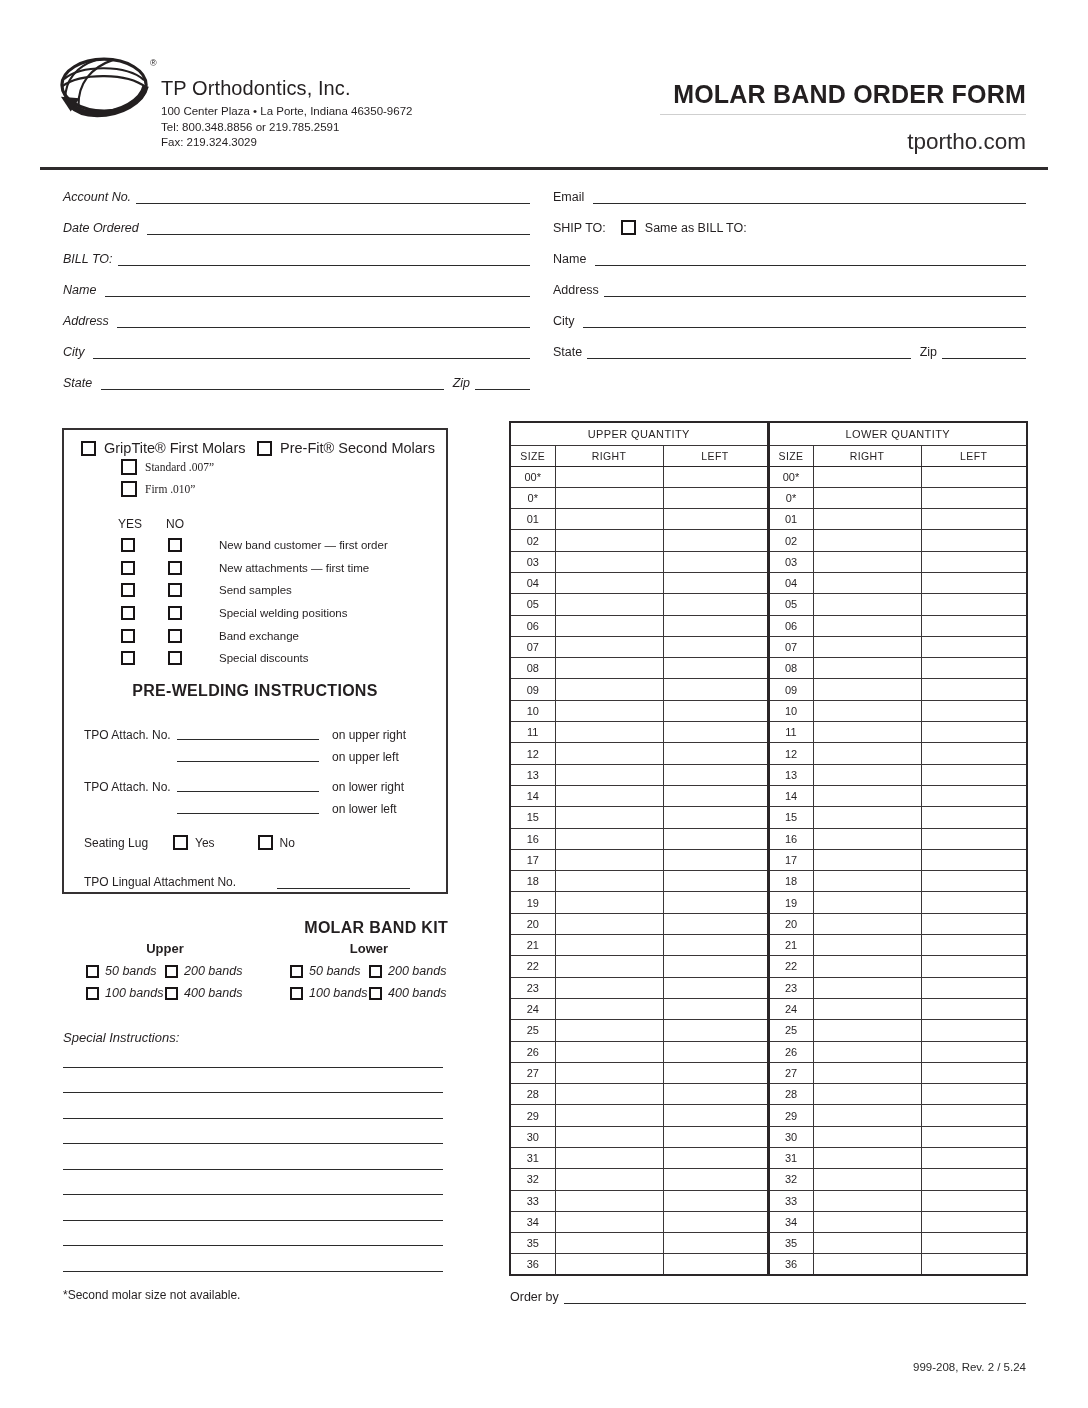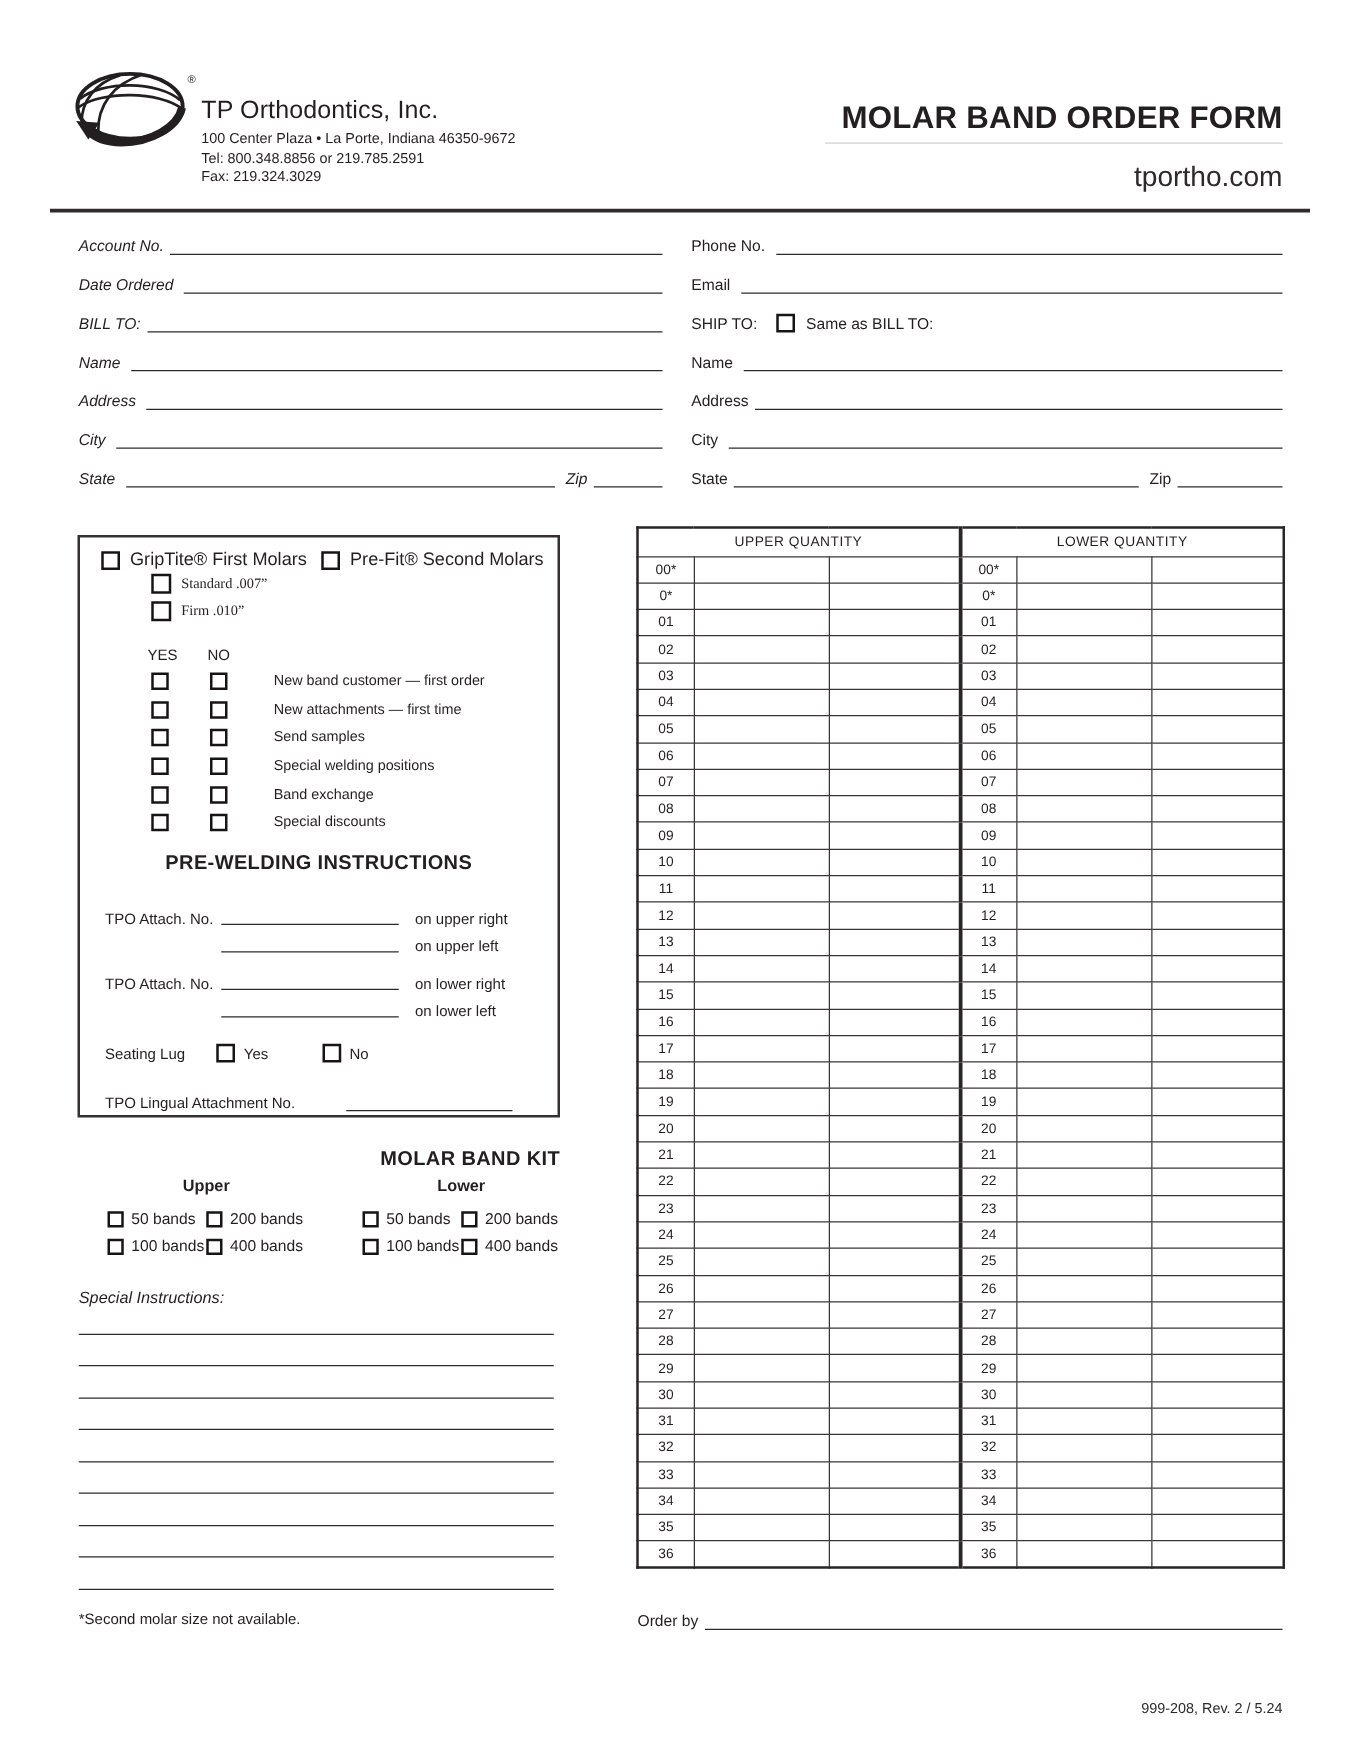--- a/index.html
+++ b/index.html
@@ -59,21 +59,21 @@
   .seat-row .cb { width:15px; height:15px; margin-right:7px; }
   .seat-no { margin-left:43px; }
   .ling-row { position:absolute; left:20px; top:441px; right:36px; display:flex; align-items:flex-end; font-size:12px; height:18px;gap:36px; }
   .ling-row .wl { margin-left:5px; }
 
   
   .kit-title { position:absolute; left:62px; top:919px; width:386px; text-align:right; font-size:16px; font-weight:bold; letter-spacing:.3px; }
   .kit-groups { position:absolute; left:62px; top:941px; width:386px; height:66px; }
   .kit-group { position:absolute; top:0; width:158px; }
   .kit-group-title { text-align:center; font-weight:bold; font-size:13px; margin-bottom:4px; }
-  .kit-row { display:flex; align-items:flex-end; height:22px; }
+  .kit-row { display:flex; align-items:center; height:22px;font-style:italic; }
   .kit-item { display:flex; align-items:center; flex:0 0 50%; }
   .kit-item .cb { width:13px; height:13px; margin-right:6px; }
   .kit-label { font-size:12.5px; white-space:pre; }
 
   
   .si-label { position:absolute; left:63px; top:1030px; font-size:13px; font-style:italic; }
   .si-lines { position:absolute; left:63px; top:1042px; width:380px; }
   .si-line { height:25.5px; border-bottom:1px solid #2b2b2b; }
   .footnote { position:absolute; left:63px; top:1288px; font-size:12px; }
 
@@ -145,24 +145,20 @@
         <span class="wl"></span>
       </div>
       <div class="field-row">
         <span class="field-label">State </span>
         <span class="wl"></span>
         <span class="field-label zip-label">Zip</span>
         <span class="zl left-zip"></span>
       </div>
     </div>
   <div class="contact right" id="contact-right">
-      <div class="field-row">
-        <span class="field-label">Phone No. </span>
-        <span class="wl"></span>
-      </div>
       <div class="field-row">
         <span class="field-label">Email </span>
         <span class="wl"></span>
       </div>
       <div class="field-row">
         <span class="field-label">SHIP TO:</span>
         <span class="cb"></span>
         <span class="opt-text">Same as BILL TO:</span>
       </div>
       <div class="field-row">
@@ -346,20 +342,28 @@
           <col style="width:105px">
         <col style="width:45px">
           <col style="width:108px">
           <col style="width:106px">
       </colgroup>
       <thead id="qty-thead">
           <tr class="group-row">
             <th colspan="3">UPPER QUANTITY</th>
             <th class="thick-left" colspan="3">LOWER QUANTITY</th>
           </tr>
+          <tr class="col-row">
+            <th>SIZE</th>
+            <th>RIGHT</th>
+            <th>LEFT</th>
+            <th class="thick-left">SIZE</th>
+            <th>RIGHT</th>
+            <th>LEFT</th>
+          </tr>
         </thead>
       <tbody id="qty-tbody">
           <tr>
             <td>00*</td>
             <td></td>
             <td></td>
             <td class="thick-left">00*</td>
             <td></td>
             <td></td>
           </tr>

